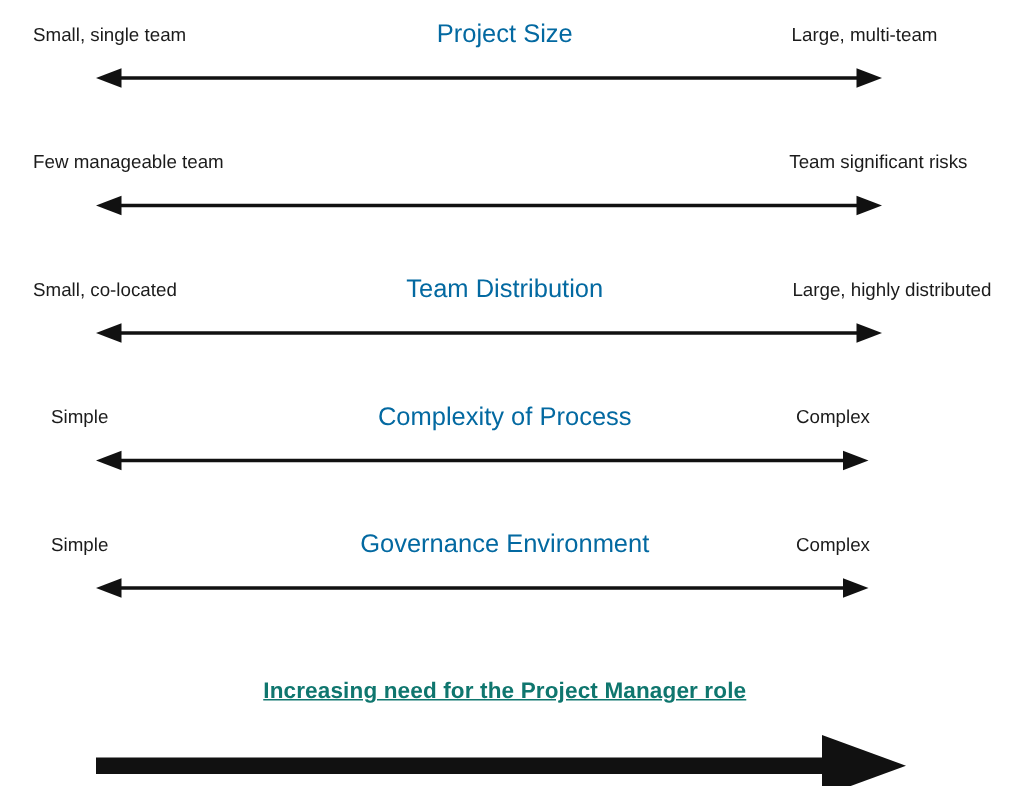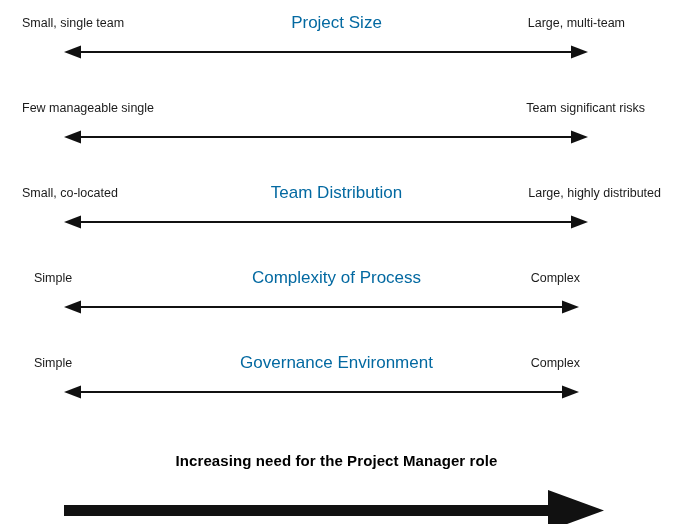--- a/index.html
+++ b/index.html
@@ -69,23 +69,24 @@
     height: 84px;
   }
   .banner-caption {
     position: absolute;
     top: 12px;
     left: 0;
     width: 673px;
     text-align: center;
     font-size: 15px;
     font-weight: bold;
-    color: #000000;
+    color: #0f766e;
     white-space: nowrap;
     letter-spacing: 0.1px;
+    text-decoration: underline;
   }
   .banner-arrow {
     position: absolute;
     top: 22px;
     left: 0;
     width: 673px;
     height: 56px;
   }
   svg { display: block; overflow: visible; }
 </style>
@@ -100,21 +101,21 @@
     <div class="row-axis">
       <svg width="673" height="24" viewBox="0 0 673 24" aria-hidden="true">
         <line x1="78" y1="12" x2="574" y2="12" stroke="#111111" stroke-width="2.2"></line>
         <polygon points="64,12 81,5.5 81,18.5" fill="#111111"></polygon>
         <polygon points="588,12 571,5.5 571,18.5" fill="#111111"></polygon>
       </svg>
     </div>
   </div>
 
   <div class="spectrum-row" style="top:101px;">
-    <div class="row-label left">Few manageable single</div>
+    <div class="row-label left">Few manageable team</div>
     <div class="row-axis">
       <svg width="673" height="24" viewBox="0 0 673 24" aria-hidden="true">
         <line x1="78" y1="12" x2="574" y2="12" stroke="#111111" stroke-width="2.2"></line>
         <polygon points="64,12 81,5.5 81,18.5" fill="#111111"></polygon>
         <polygon points="588,12 571,5.5 571,18.5" fill="#111111"></polygon>
       </svg>
     </div>
   </div>
 
   <div class="spectrum-row" style="top:186px;">

